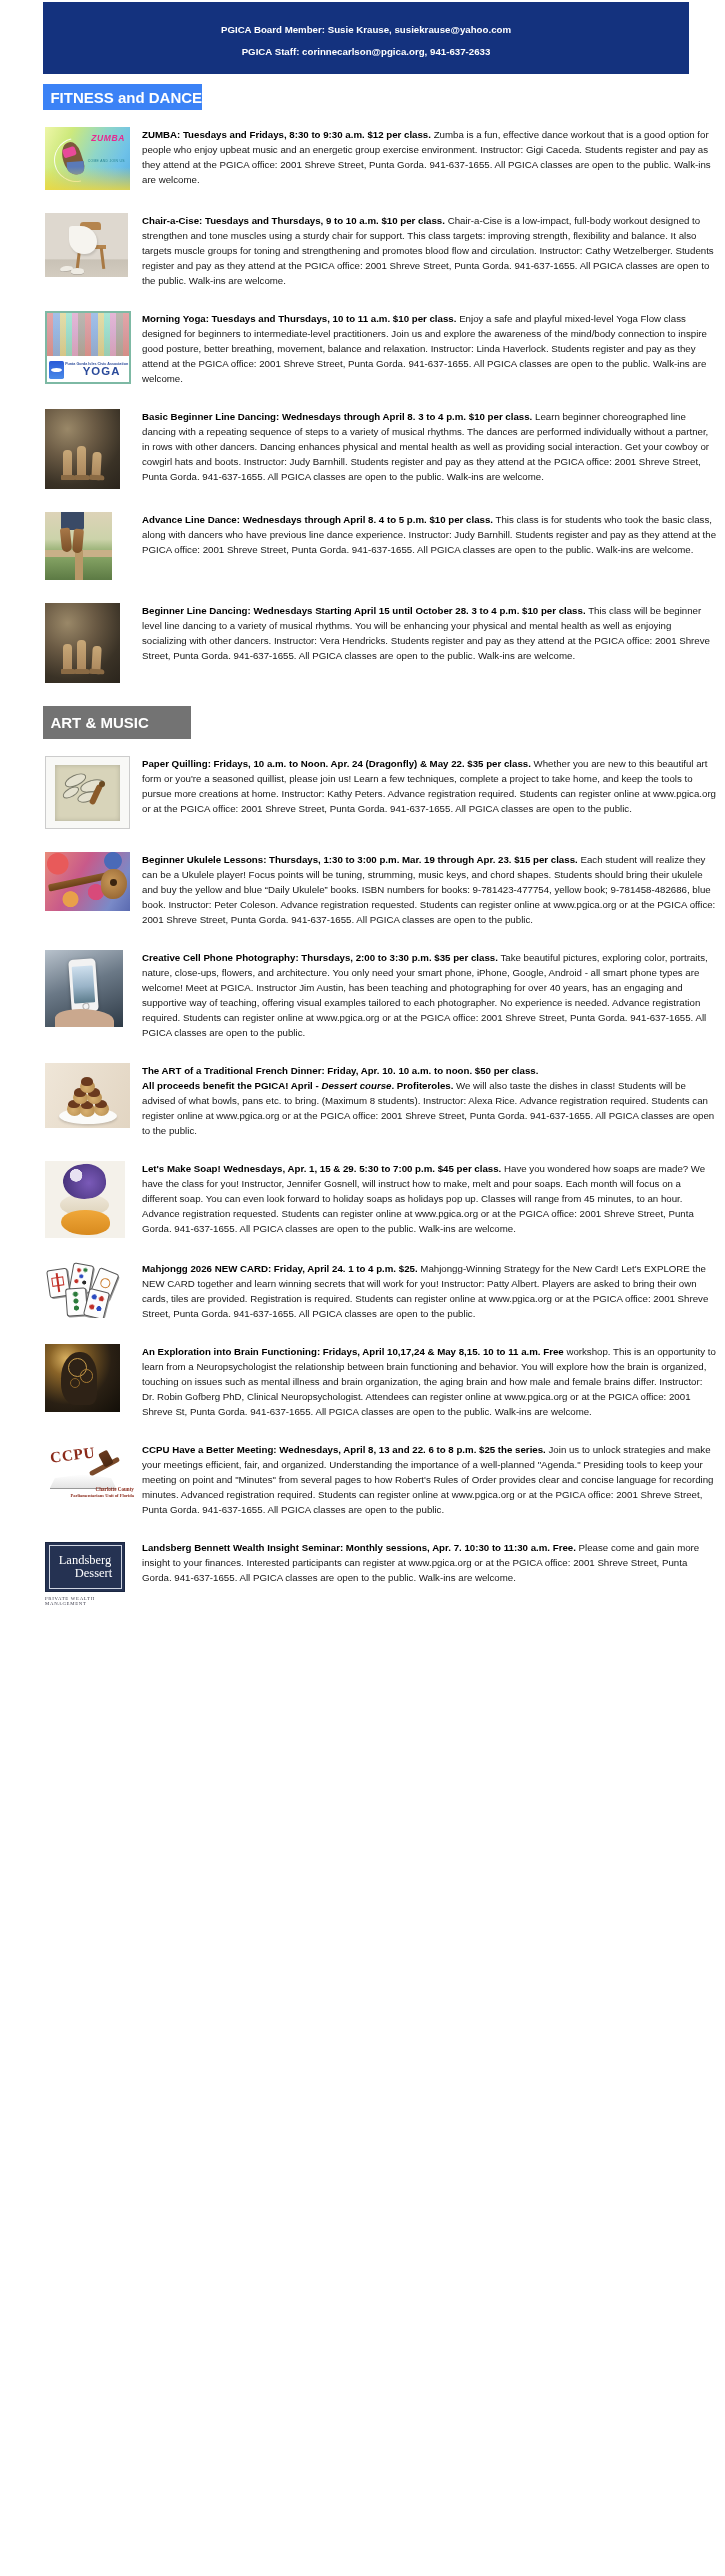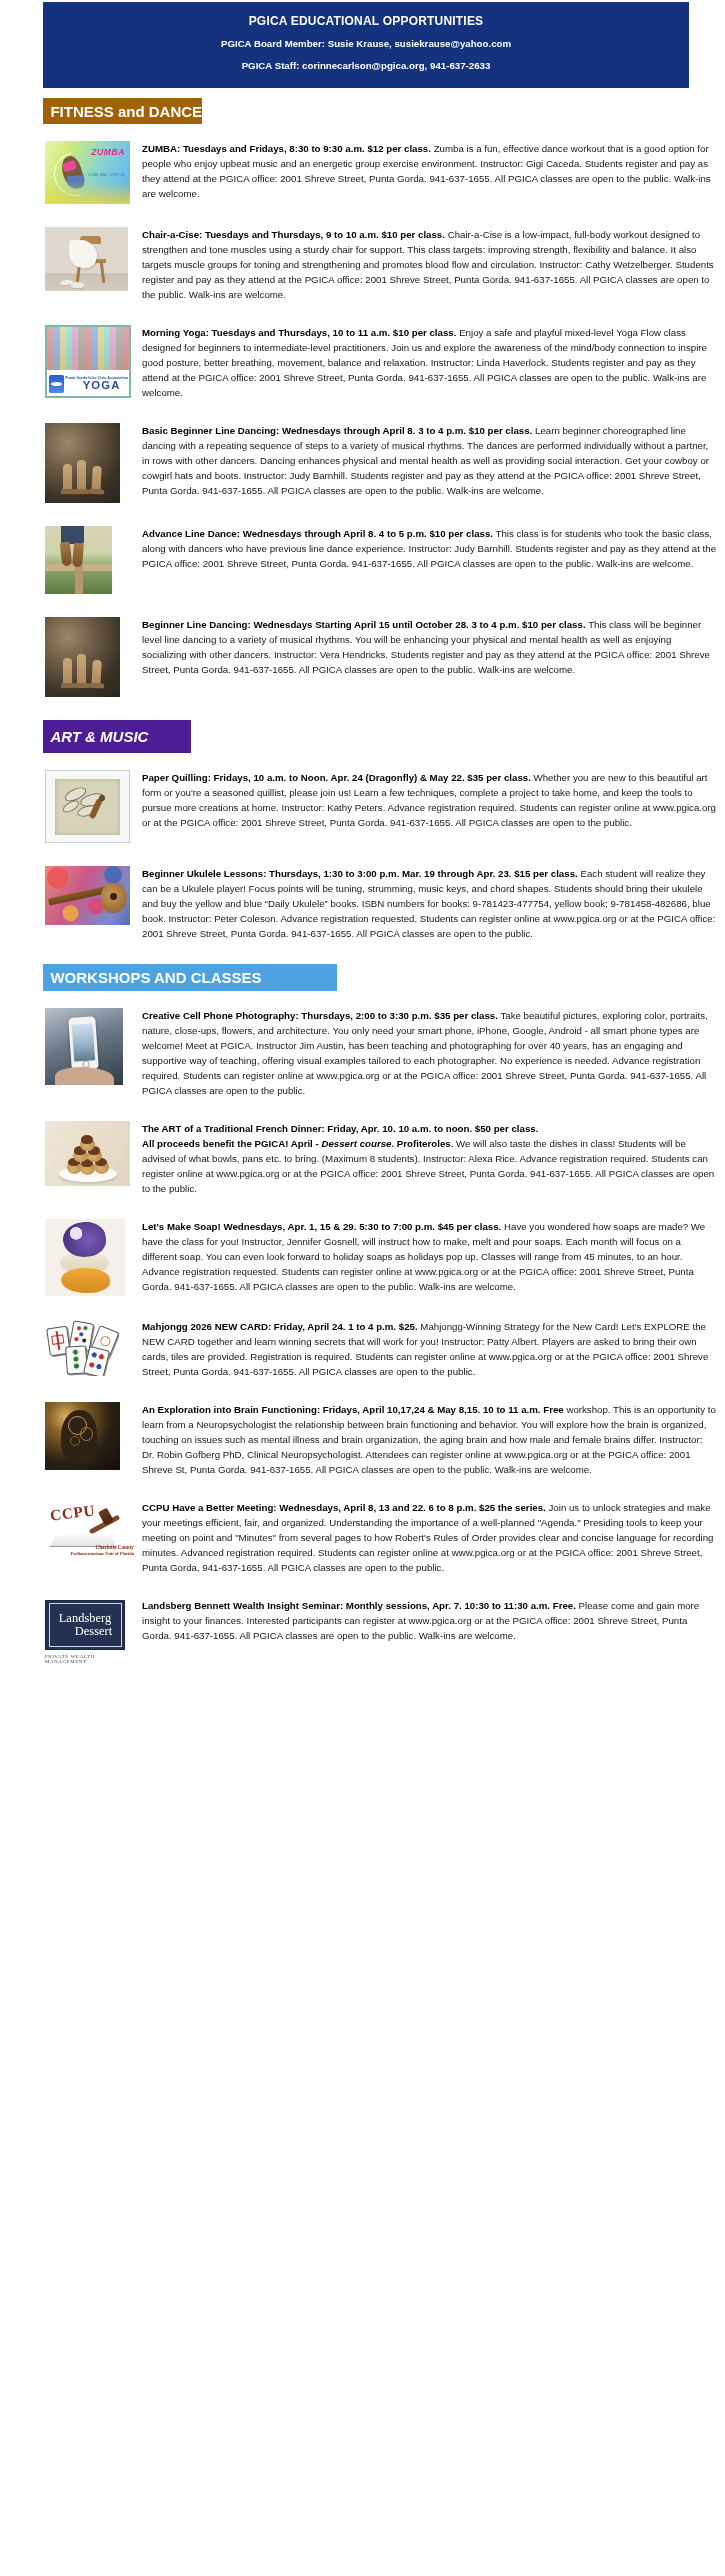--- a/index.html
+++ b/index.html
@@ -254,26 +254,25 @@
   .lb-l1{font-size:12.5px;line-height:12.5px;}
   .lb-l2{font-size:12.5px;line-height:12px;margin-left:17px;}
   .lb-cap{position:absolute;left:0;top:56px;width:84px;font-size:4.8px;letter-spacing:0.7px;
     color:#3a3a4a;font-family:"Liberation Serif",serif;}
 </style>
 </head>
 <body>
 
 <div class="page" data-name="newsletter-page">
   <div class="info-box" data-name="header-info-box" style="background: rgb(20, 50, 126);">
-    <div class="info-title" data-name="page-title">PGICA EDUCATIONAL OPPORTUNITIES</div>
     <div class="info-line" data-name="board-member-line">PGICA Board Member: Susie Krause, susiekrause@yahoo.com</div>
     <div class="info-line" data-name="staff-line">PGICA Staff: corinnecarlson@pgica.org, 941-637-2633</div>
   </div>
   <main id="sections" data-name="sections-container">
-      <div class="sec-header" data-name="section-header-fitness-and-dance" style="background: #a16207;">
+      <div class="sec-header" data-name="section-header-fitness-and-dance" style="background: #3b82f6;">
         <span class="sec-label" data-name="section-header-label">FITNESS and DANCE</span>
       </div>
       <section class="item" data-name="class-listing-zumba">
         <div class="thumb-col" data-name="thumbnail-column">
           <div class="th th-zumba" data-name="zumba-thumbnail">
             <div class="z-swirl" data-name="swirl-decoration"></div>
             <div class="z-dancer" data-name="dancer-figure"></div>
             <span class="z-title" data-name="zumba-logo-text">ZUMBA</span>
             <span class="z-sub" data-name="zumba-tagline-text">COME AND JOIN US</span>
           </div>
@@ -335,21 +334,21 @@
       <section class="item" data-name="class-listing-beginner-line-dancing">
         <div class="thumb-col" data-name="thumbnail-column">
           <div class="th th-bootsdark" data-name="beginner-line-dancing-thumbnail">
             <div class="bd-boot bd-b1" data-name="boot-graphic"></div>
             <div class="bd-boot bd-b2" data-name="boot-graphic"></div>
             <div class="bd-boot bd-b3" data-name="boot-graphic"></div>
           </div>
         </div>
         <p class="item-text" data-name="class-listing-text"><b data-name="class-title">Beginner Line Dancing: Wednesdays Starting April 15 until October 28. 3 to 4 p.m. $10 per class.</b> <span data-name="class-description">This class will be beginner level line dancing to a variety of musical rhythms. You will be enhancing your physical and mental health as well as enjoying socializing with other dancers. Instructor: Vera Hendricks. Students register and pay as they attend at the PGICA office: 2001 Shreve Street, Punta Gorda. 941-637-1655. All PGICA classes are open to the public. Walk-ins are welcome.</span></p>
       </section>
-      <div class="sec-header" data-name="section-header-art-and-music" style="background: #4c1d95; font-style: italic;">
+      <div class="sec-header" data-name="section-header-art-and-music" style="background: #737373;">
         <span class="sec-label" data-name="section-header-label">ART &amp; MUSIC</span>
       </div>
       <section class="item" data-name="class-listing-paper-quilling">
         <div class="thumb-col" data-name="thumbnail-column">
           <div class="th th-quilling" data-name="paper-quilling-thumbnail">
             <div class="q-inner" data-name="quilled-dragonfly-art">
               <div class="q-wing q-w1" data-name="dragonfly-wing"></div>
               <div class="q-wing q-w2" data-name="dragonfly-wing"></div>
               <div class="q-wing q-w3" data-name="dragonfly-wing"></div>
               <div class="q-wing q-w4" data-name="dragonfly-wing"></div>
@@ -363,23 +362,20 @@
       <section class="item" data-name="class-listing-beginner-ukulele">
         <div class="thumb-col" data-name="thumbnail-column">
           <div class="th th-ukulele" data-name="beginner-ukulele-thumbnail">
             <div class="u-neck" data-name="ukulele-neck-graphic"></div>
             <div class="u-body" data-name="ukulele-body-graphic"></div>
             <div class="u-hole" data-name="ukulele-soundhole"></div>
           </div>
         </div>
         <p class="item-text" data-name="class-listing-text"><b data-name="class-title">Beginner Ukulele Lessons: Thursdays, 1:30 to 3:00 p.m. Mar. 19 through Apr. 23. $15 per class.</b> <span data-name="class-description">Each student will realize they can be a Ukulele player! Focus points will be tuning, strumming, music keys, and chord shapes.  Students should bring their ukulele and buy the yellow and blue “Daily Ukulele” books. ISBN numbers for books: 9-781423-477754, yellow book; 9-781458-482686, blue book.  Instructor: Peter Coleson. Advance registration requested. Students can register online at www.pgica.org or at the PGICA office: 2001 Shreve Street, Punta Gorda. 941-637-1655. All PGICA classes are open to the public.</span></p>
       </section>
-      <div class="sec-header" data-name="section-header-workshops-and-classes" style="background: rgb(77, 163, 224);">
-        <span class="sec-label" data-name="section-header-label">WORKSHOPS AND CLASSES</span>
-      </div>
       <section class="item" data-name="class-listing-cell-phone-photography">
         <div class="thumb-col" data-name="thumbnail-column">
           <div class="th th-phone" data-name="cell-phone-photography-thumbnail">
             <div class="p-phone" data-name="phone-graphic">
               <div class="p-screen" data-name="phone-screen"></div>
               <div class="p-btn" data-name="phone-home-button"></div>
             </div>
             <div class="p-hand" data-name="hand-graphic"></div>
           </div>
         </div>

